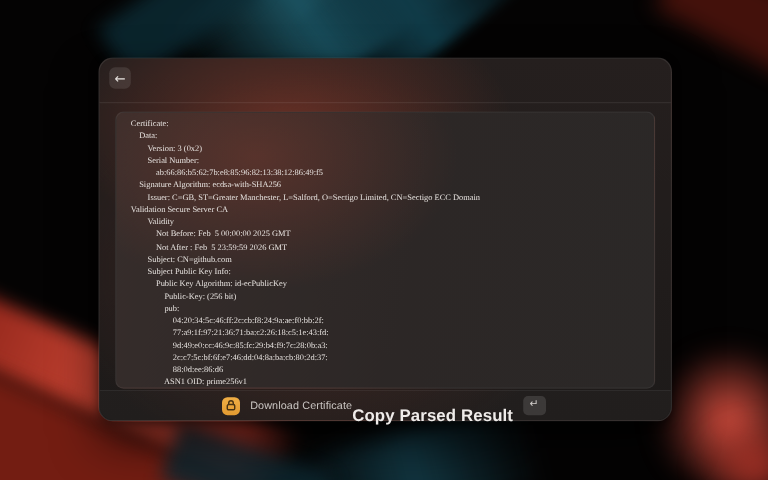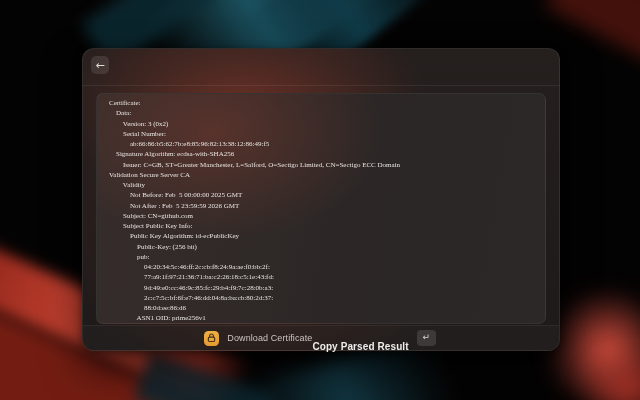--- a/index.html
+++ b/index.html
@@ -55,21 +55,21 @@
     color:#e8e4e1; padding:4px 8px 0 12px; white-space:pre; }
 
   .win-footer { position:absolute; left:0; right:0; bottom:0; height:25px;
     border-top:1px solid rgba(255,255,255,.06);
     border-radius:0 0 12px 12px; background:rgba(255,255,255,.02);
     display:flex; align-items:center; justify-content:center; padding:0 8px 0 6px; }
   .f-left, .f-right { display:flex; align-items:center; gap:8px; cursor:pointer; }
   .lock-badge { width:15px; height:15px; border-radius:4.5px; background:linear-gradient(180deg,#f0ae45,#e29b31);
     display:flex; align-items:center; justify-content:center; }
   .dl-label { font-size:9px; color:#cac5c2; letter-spacing:.1px; }
-  .copy-label { font-size:10px; font-weight:700; color:#efecea; letter-spacing:.1px;margin-top:16px; }
+  .copy-label { font-size:14px; font-weight:700; color:#efecea; letter-spacing:.1px;margin-top:16px; }
   .key-badge { width:19px; height:16px; border-radius:4px; background:rgba(255,255,255,.12);
     color:#d6d2cf; font-size:9px; line-height:15px; text-align:center;
     font-family:"DejaVu Sans",sans-serif; }
 </style>
 </head>
 <body>
 
 <div class="stage">
 
   <div class="wallpaper">

